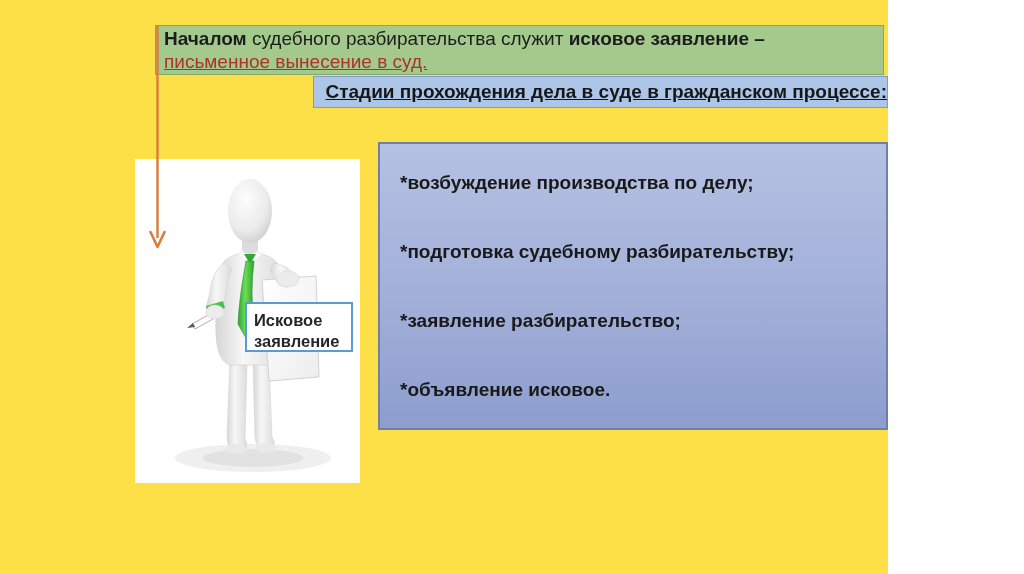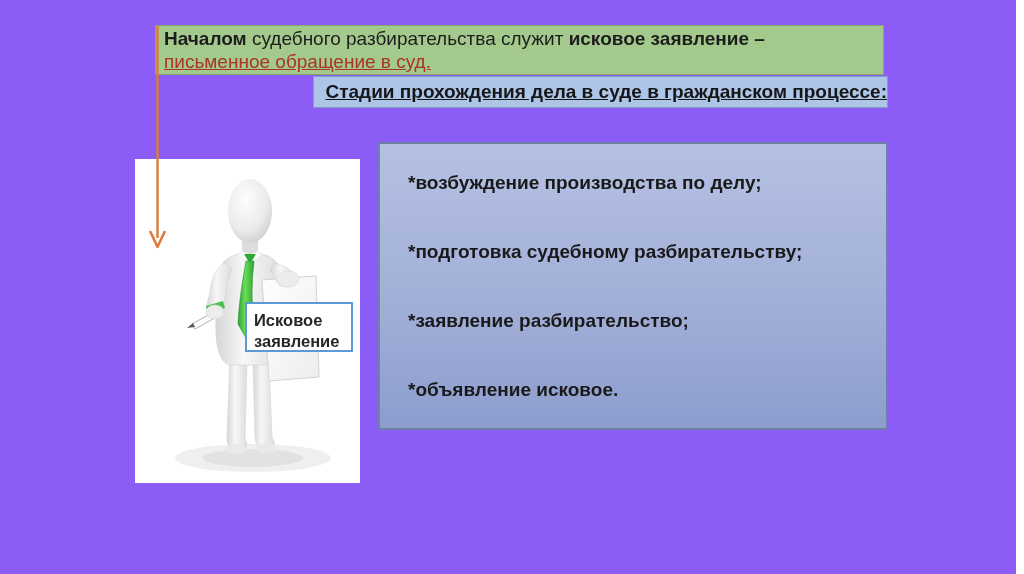--- a/index.html
+++ b/index.html
@@ -1,17 +1,17 @@
 <!DOCTYPE html>
 <html><head>
 <meta charset="utf-8">
 <style>
   html,body{margin:0;padding:0;}
   body{font-family:"Liberation Sans",sans-serif;}
-  .slide{position:relative;width:1016px;height:574px;background:#8b5cf6;overflow:hidden;}
+  .slide{position:relative;width:888px;height:574px;background:#fde047;overflow:hidden;}
 
   
   .green-box{
     position:absolute;left:155px;top:25px;width:729px;height:50px;
     background:#A3C98C;border:1px solid #86A768;box-sizing:border-box;
     padding:1px 8px;font-size:19px;line-height:23px;color:#1d1d1d;
   }
   .green-box p{margin:0;white-space:pre-wrap;}
   .bold{font-weight:bold;}
   .red-line{color:#A93528;text-decoration:underline;font-weight:400;}
@@ -40,34 +40,34 @@
     padding:6px 7px;font-size:16.5px;line-height:21px;font-weight:bold;color:#262626;
     z-index:3;
   }
 
   
   .list-box{
     position:absolute;left:378px;top:142px;width:510px;height:288px;
     background:linear-gradient(180deg,#B5C1E3 0%,#A2AFD8 55%,#8C9DCE 100%);
     border:2px solid #6F80A8;box-sizing:border-box;
     display:flex;flex-direction:column;justify-content:space-around;
-    padding:4px 16px;
+    padding:4px 8px;
   }
   .list-item{
     padding-left:12px;font-size:19px;font-weight:bold;color:#191919;white-space:nowrap;
   }
 </style>
 </head>
 <body>
 
 <div class="slide">
 
   <div class="green-box">
     <p><span class="bold">Началом</span><span> судебного разбирательства служит </span><span class="bold">исковое заявление –</span></p>
-    <p class="red-line">письменное обращение в суд.</p>
+    <p class="red-line">письменное вынесение в суд.</p>
   </div>
 
   <div class="blue-header">
     <span>Стадии прохождения дела в суде в гражданском процессе:</span>
   </div>
 
   <svg class="arrow" viewBox="0 0 18 228">
     <line x1="8.5" y1="1" x2="8.5" y2="213" stroke="#DC7B3C" stroke-width="2.4"></line>
     <polyline points="1.5,207 8.5,222 15.5,207" fill="none" stroke="#DC7B3C" stroke-width="2.6" stroke-linecap="round" stroke-linejoin="round"></polyline>
   </svg>

